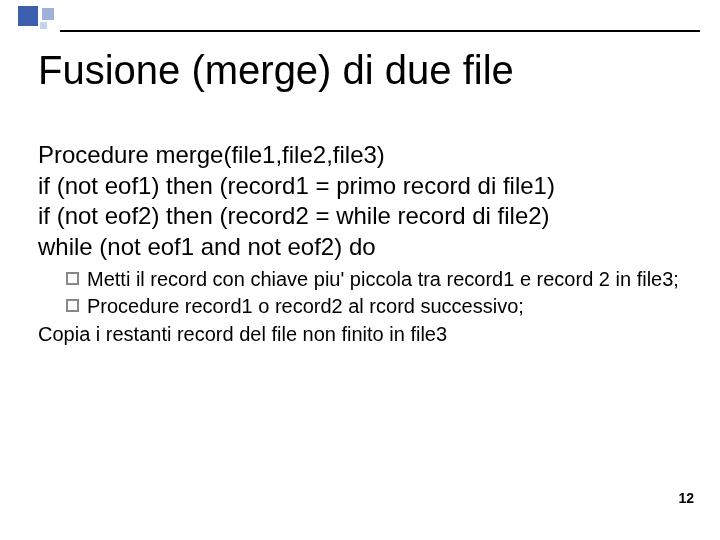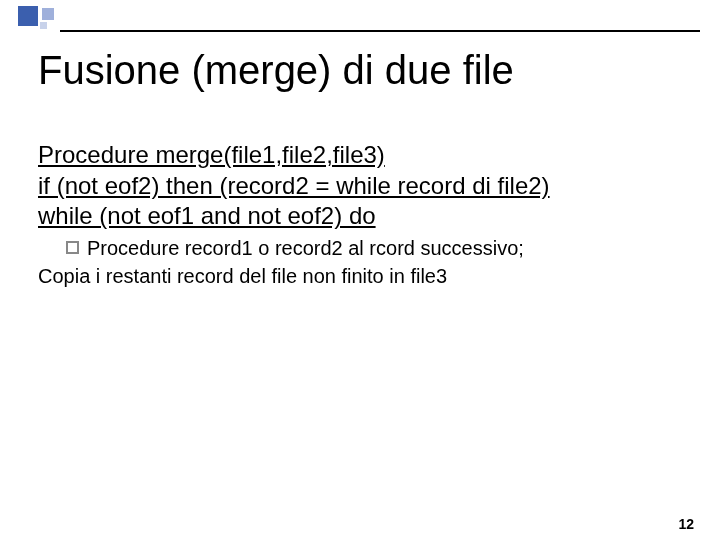--- a/index.html
+++ b/index.html
@@ -5,46 +5,51 @@
   * { margin: 0; padding: 0; box-sizing: border-box; }
   html, body { width: 720px; height: 540px; background: #fff; font-family: Arial, Helvetica, sans-serif; color: #000; }
   .slide { position: relative; width: 720px; height: 540px; }
   .corner { position: absolute; top: 0; left: 0; width: 100px; height: 40px; }
   .corner .big { position: absolute; top: 6px; left: 18px; width: 20px; height: 20px; background: #3b5fae; }
   .corner .mid { position: absolute; top: 8px; left: 42px; width: 12px; height: 12px; background: #9fb0db; }
   .corner .sm  { position: absolute; top: 22px; left: 40px; width: 7px; height: 7px; background: #c8d2ea; }
   .hline { position: absolute; top: 30px; left: 60px; right: 20px; height: 2px; background: #000; }
   .title { position: absolute; top: 48px; left: 38px; right: 30px; font-size: 40px; font-weight: 400; letter-spacing: 0px; }
   .body { position: absolute; top: 140px; left: 38px; right: 30px; }
-  .line { font-size: 24px; line-height: 1.28; text-decoration: underline; }
+  .line { font-size: 24px; line-height: 1.28; }
   .sub { margin-top: 4px; }
   .sub-row { display: flex; align-items: flex-start; font-size: 20px; line-height: 1.28; margin-left: 28px; margin-bottom: 2px; }
   .bullet { display: inline-block; width: 13px; height: 13px; border: 2px solid #888; margin-right: 8px; margin-top: 5px; flex: 0 0 auto; }
   .final { font-size: 20px; line-height: 1.28; margin-top: 2px; }
-  .pagenum { position: absolute; bottom: 8px; right: 26px; font-size: 14px; font-weight: 700; }
+  .pagenum { position: absolute; bottom: 34px; right: 26px; font-size: 14px; font-weight: 700; }
 </style>
 </head>
 <body>
 
 <div class="slide">
   <div class="corner">
     <div class="big"></div>
     <div class="mid"></div>
     <div class="sm"></div>
   </div>
   <div class="hline"></div>
 
   <div class="title">Fusione (merge) di due file</div>
 
   <div class="body">
     <div class="line">Procedure merge(file1,file2,file3)</div>
+    <div class="line">if (not eof1) then (record1 = primo record di file1)</div>
     <div class="line">if (not eof2) then (record2 = while record di file2)</div>
     <div class="line">while (not eof1 and not eof2) do</div>
 
     <div class="sub">
+      <div class="sub-row">
+        <span class="bullet"></span>
+        <span>Metti il record con chiave piu' piccola tra record1 e record 2 in file3;</span>
+      </div>
       <div class="sub-row">
         <span class="bullet"></span>
         <span>Procedure record1 o record2 al rcord successivo;</span>
       </div>
     </div>
 
     <div class="final">Copia i restanti record del file non finito in file3</div>
   </div>
 
   <div class="pagenum">12</div>

